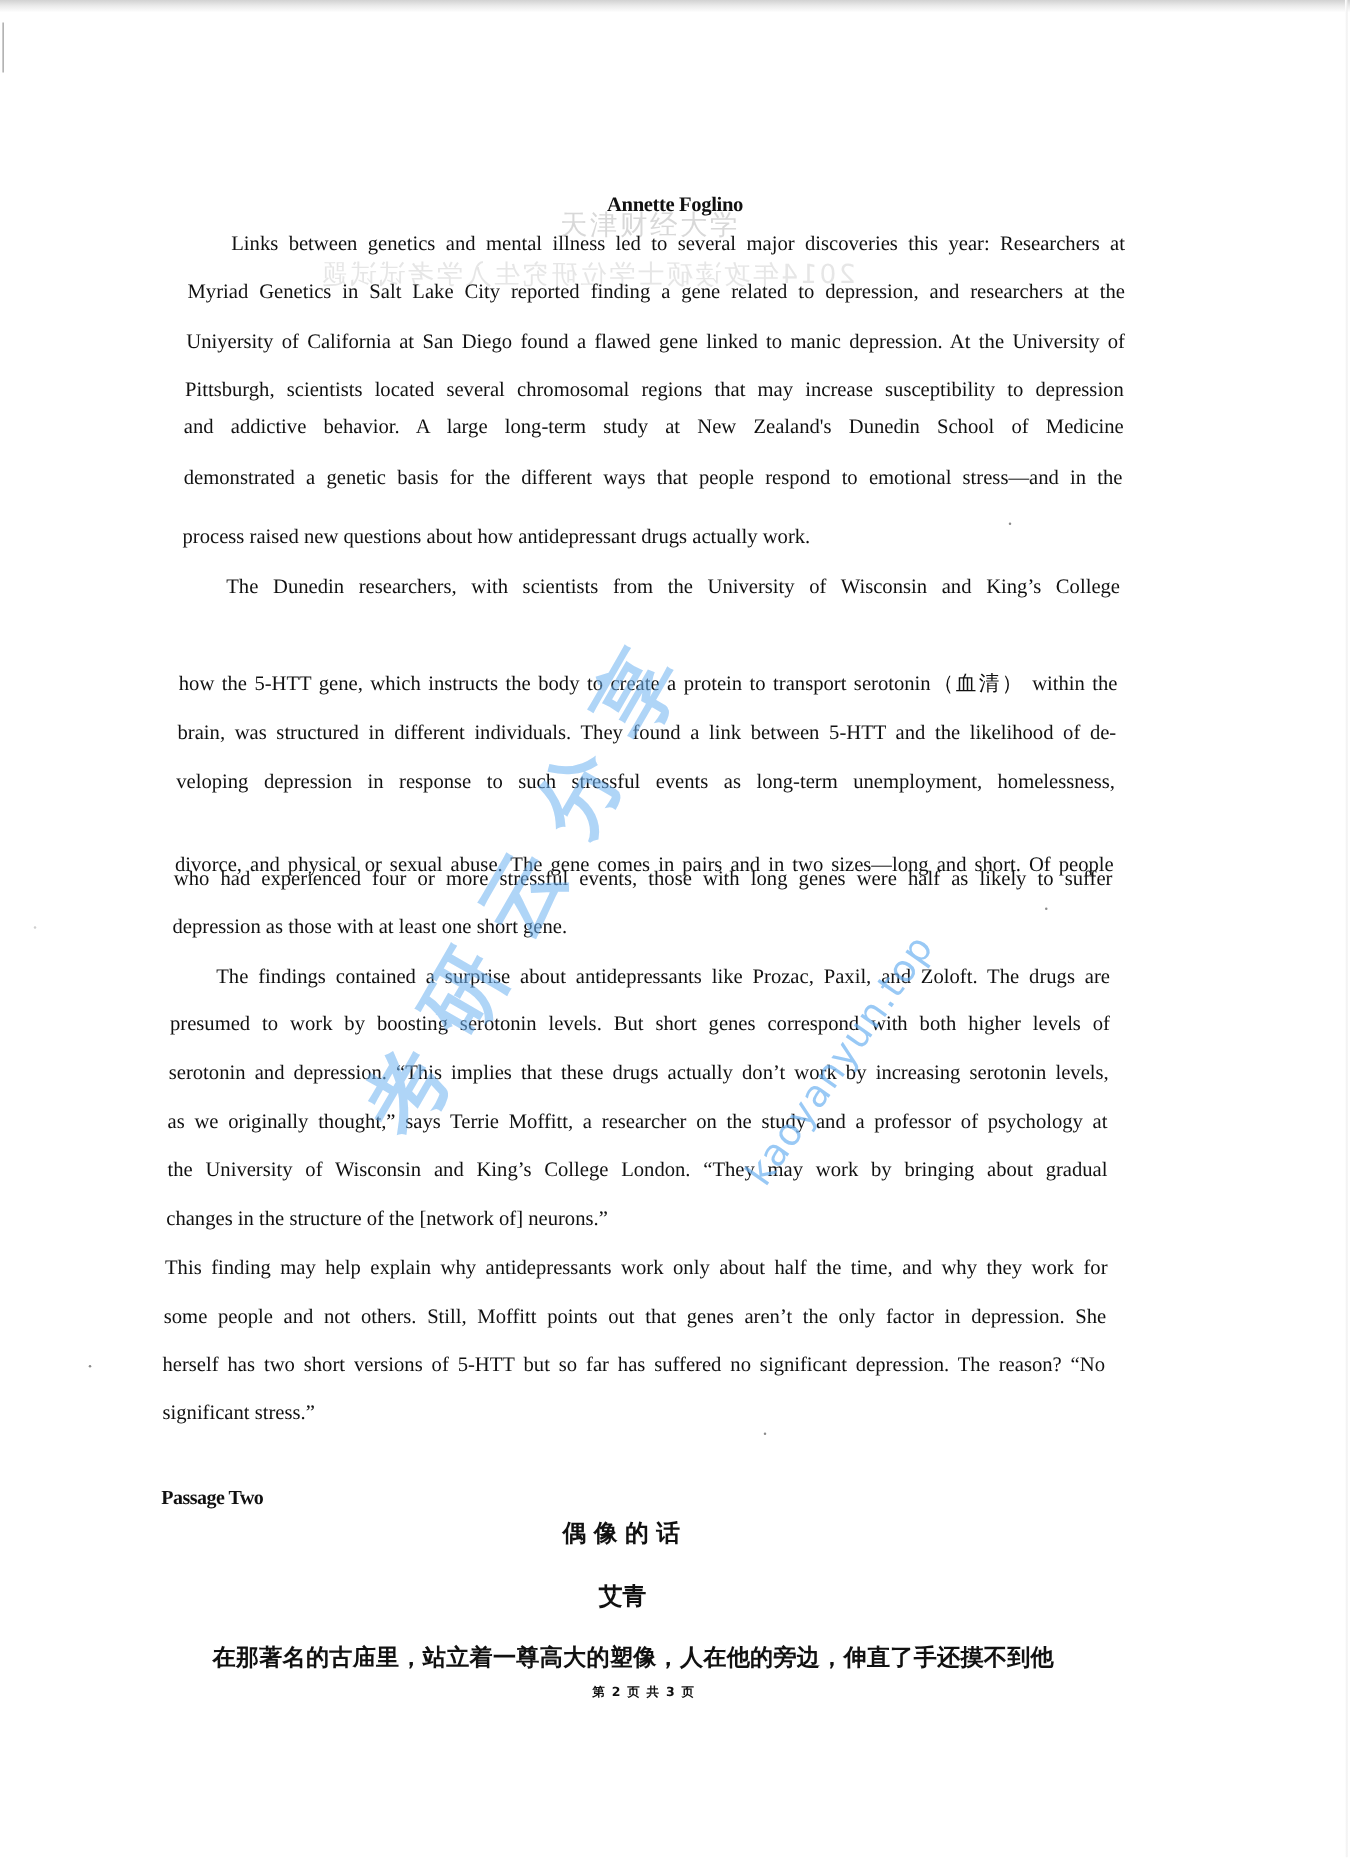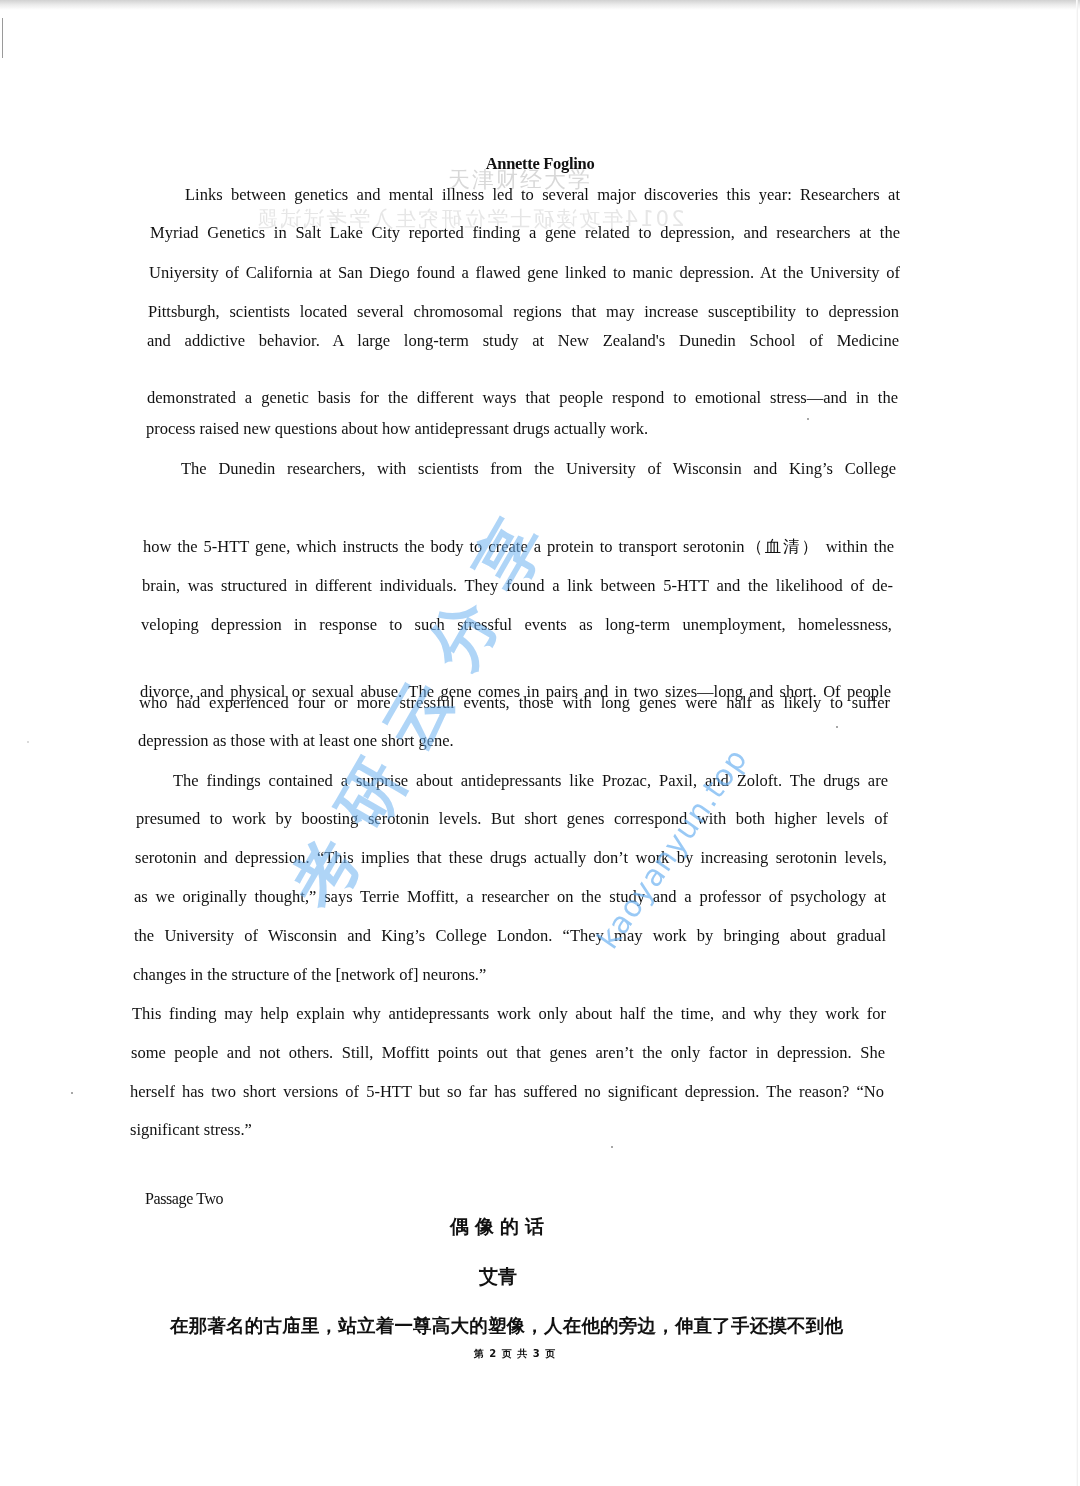--- a/index.html
+++ b/index.html
@@ -62,23 +62,23 @@
     font-size: 16.5px;
     white-space: nowrap;
     line-height: 20px;
   }
   .justify {
     text-align: justify;
     text-align-last: justify;
   }
   .passage-two {
     position: absolute;
-    left: 145px; top: 1190px;
+    left: 129px; top: 1190px;
     font-size: 16px;
-    font-weight: normal;
+    font-weight: bold;
     letter-spacing: -0.4px;
   }
   .cn-title {
     position: absolute;
     left: 0; width: 1000px;
     top: 1214px;
     text-align: center;
     font-family: "DejaVu Sans", sans-serif;
     font-size: 19px;
     letter-spacing: 6px;
@@ -157,21 +157,21 @@
 
 <div class="page">
 
   <div class="author">Annette Foglino</div>
 
   <div class="line justify" style="left:185px; top:185px; width:715px;">Links between genetics and mental illness led to several major discoveries this year: Researchers at</div>
   <div class="line justify" style="left:150px; top:223px; width:750px;">Myriad Genetics in Salt Lake City reported finding a gene related to depression, and researchers at the</div>
   <div class="line justify" style="left:149px; top:263px; width:751px;">Uniyersity of California at San Diego found a flawed gene linked to manic depression. At the University of</div>
   <div class="line justify" style="left:148px; top:302px; width:751px;">Pittsburgh, scientists located several chromosomal regions that may increase susceptibility to depression</div>
   <div class="line justify" style="left:147px; top:331px; width:752px;">and addictive behavior. A large long-term study at New Zealand's Dunedin School of Medicine</div>
-  <div class="line justify" style="left:147px; top:388px; width:751px;">demonstrated a genetic basis for the different ways that people respond to emotional stress—and in the</div>
+  <div class="line justify" style="left:147px; top:372px; width:751px;">demonstrated a genetic basis for the different ways that people respond to emotional stress—and in the</div>
   <div class="line" style="left:146px; top:419px;">process raised new questions about how antidepressant drugs actually work.</div>
 
   <div class="line justify" style="left:181px; top:459px; width:715px;">The Dunedin researchers, with scientists from the University of Wisconsin and King’s College</div>
   <div class="line justify" style="left:143px; top:537px; width:751px;">how the 5-HTT gene, which instructs the body to create a protein to transport serotonin（血清） within the</div>
   <div class="line justify" style="left:142px; top:576px; width:751px;">brain, was structured in different individuals. They found a link between 5-HTT and the likelihood of de-</div>
   <div class="line justify" style="left:141px; top:615px; width:751px;">veloping depression in response to such stressful events as long-term unemployment, homelessness,</div>
   <div class="line justify" style="left:140px; top:682px; width:751px;">divorce, and physical or sexual abuse. The gene comes in pairs and in two sizes—long and short. Of people</div>
   <div class="line justify" style="left:139px; top:693px; width:751px;">who had experienced four or more stressful events, those with long genes were half as likely to suffer</div>
   <div class="line" style="left:138px; top:731px;">depression as those with at least one short gene.</div>
 

